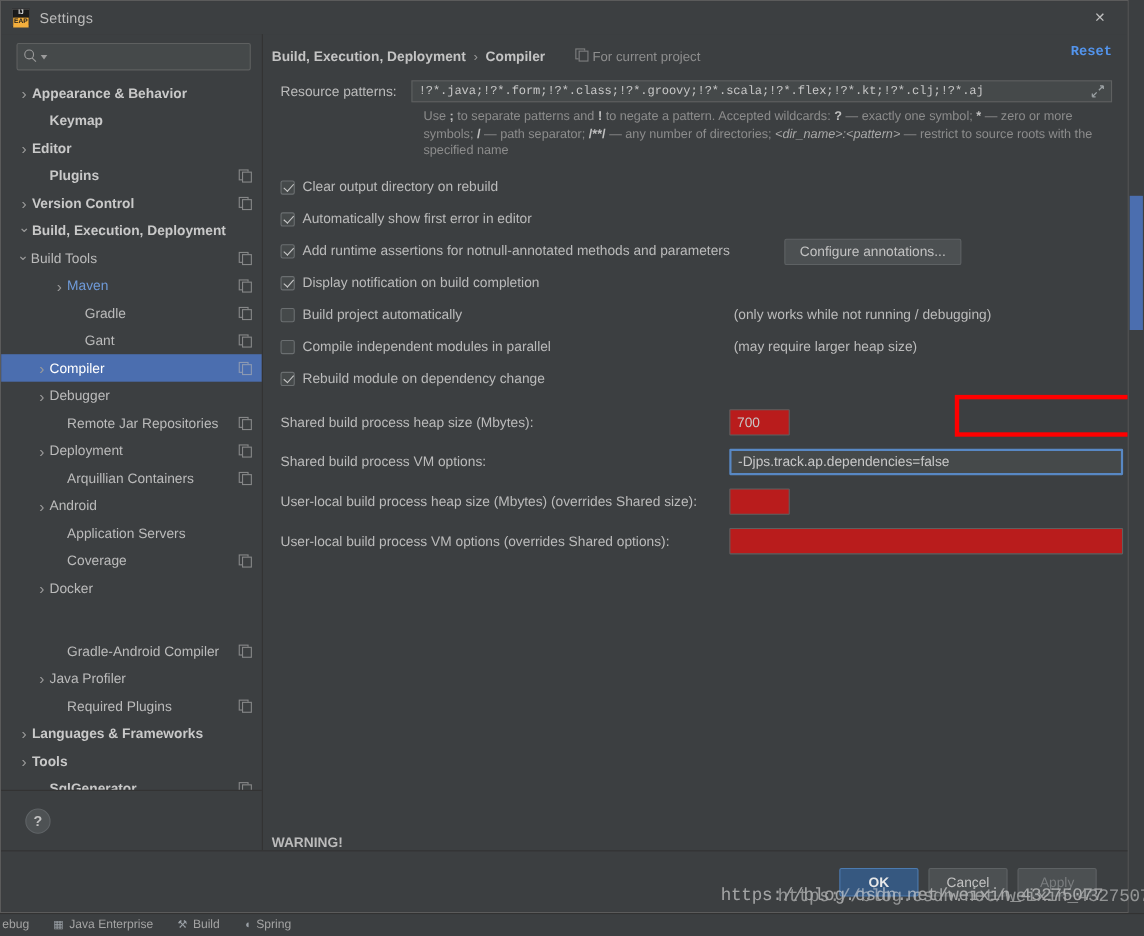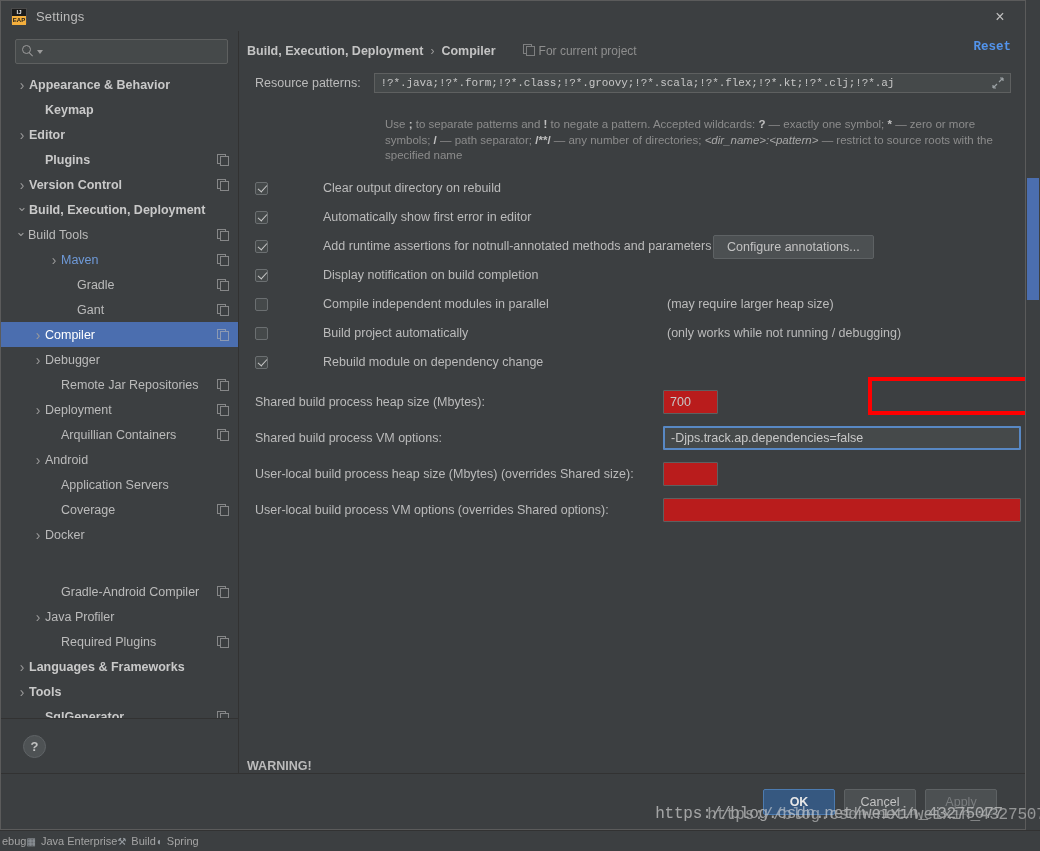--- a/index.html
+++ b/index.html
@@ -30,21 +30,21 @@
     position: absolute; right: 0; top: 0; width: 14px; height: 830px;
     background: #3c3f41;
   }
   .ide-right-scroll {
     position: absolute; right: 1px; top: 178px; width: 12px; height: 122px;
     background: #4b6eaf;
   }
   .ide-status-bar {
     position: absolute; left: 0; bottom: 0; width: 1040px; height: 21px;
     background: #3c3f41; border-top: 1px solid #323232;
-    display: flex; align-items: center; 
+    display: flex; align-items: center; gap: 22px;
     padding-left: 2px;
     font-size: 11px; color: #a4a4a4;
   }
   .ide-status-bar .sb-item { display: flex; align-items: center; gap: 5px; }
   .sb-glyph { display: inline-block; font-size: 10px; color: #9aa0a6; }
 
   
   #dialog {
     position: absolute; left: 0; top: 0;
     width: 1026px; height: 830px;
@@ -193,28 +193,28 @@
     flex: 1; background: transparent; border: none; outline: none;
     font-family: "Liberation Mono", monospace; font-size: 11px; color: #c6c6c6;
     padding: 0 6px; letter-spacing: -0.1px;
   }
   #expand-icon {
     width: 24px; height: 22px; flex: none; position: relative; cursor: pointer;
   }
   #expand-icon svg { position: absolute; left: 6px; top: 5px; }
 
   #resource-hint {
-    margin: 24px 0 0 138px; max-width: 660px;
+    margin: 6px 0 0 138px; max-width: 660px;
     font-size: 11.5px; color: #8c8c8c; line-height: 15.5px;
   }
   #resource-hint b { color: #c0c0c0; font-weight: bold; }
   #resource-hint i { font-style: italic; color: #a8a8a8; }
 
   #checks { margin-top: 12px; padding-left: 8px; }
-  .check-row { display: flex; align-items: center; height: 25px; margin-bottom: 4px; gap: 48px; }
+  .check-row { display: flex; align-items: center; height: 25px; margin-bottom: 4px; }
   .cb {
     width: 13px; height: 13px; flex: none; border: 1px solid #6b6f71;
     background: #45494a; border-radius: 2px; position: relative; cursor: pointer;
   }
   .cb.on::after {
     content: ""; position: absolute; left: 3.5px; top: 0.5px;
     width: 4px; height: 8px; border: solid #c8c8c8;
     border-width: 0 1.6px 1.6px 0; transform: rotate(42deg);
   }
   .check-label { margin-left: 7px; font-size: 12.5px; color: #bbbbbb; white-space: nowrap; }
@@ -509,27 +509,27 @@
             <span class="cb on"></span>
             <span class="check-label">Add runtime assertions for notnull-annotated methods and parameters</span>
             <button id="configure-annotations-btn">Configure annotations...</button>
           </div>
           <div class="check-row">
             <span class="cb on"></span>
             <span class="check-label">Display notification on build completion</span>
           </div>
           <div class="check-row">
             <span class="cb"></span>
+            <span class="check-label">Build project automatically</span>
+            <span class="side-note">(only works while not running / debugging)</span>
+          </div>
+          <div class="check-row">
+            <span class="cb"></span>
             <span class="check-label">Compile independent modules in parallel</span>
             <span class="side-note">(may require larger heap size)</span>
-          </div>
-          <div class="check-row">
-            <span class="cb"></span>
-            <span class="check-label">Build project automatically</span>
-            <span class="side-note">(only works while not running / debugging)</span>
           </div>
           <div class="check-row">
             <span class="cb on"></span>
             <span class="check-label">Rebuild module on dependency change</span>
           </div>
         </div>
 
       <div id="fields">
         <div class="field-row">
             <span class="field-label">Shared build process heap size (Mbytes):</span>

